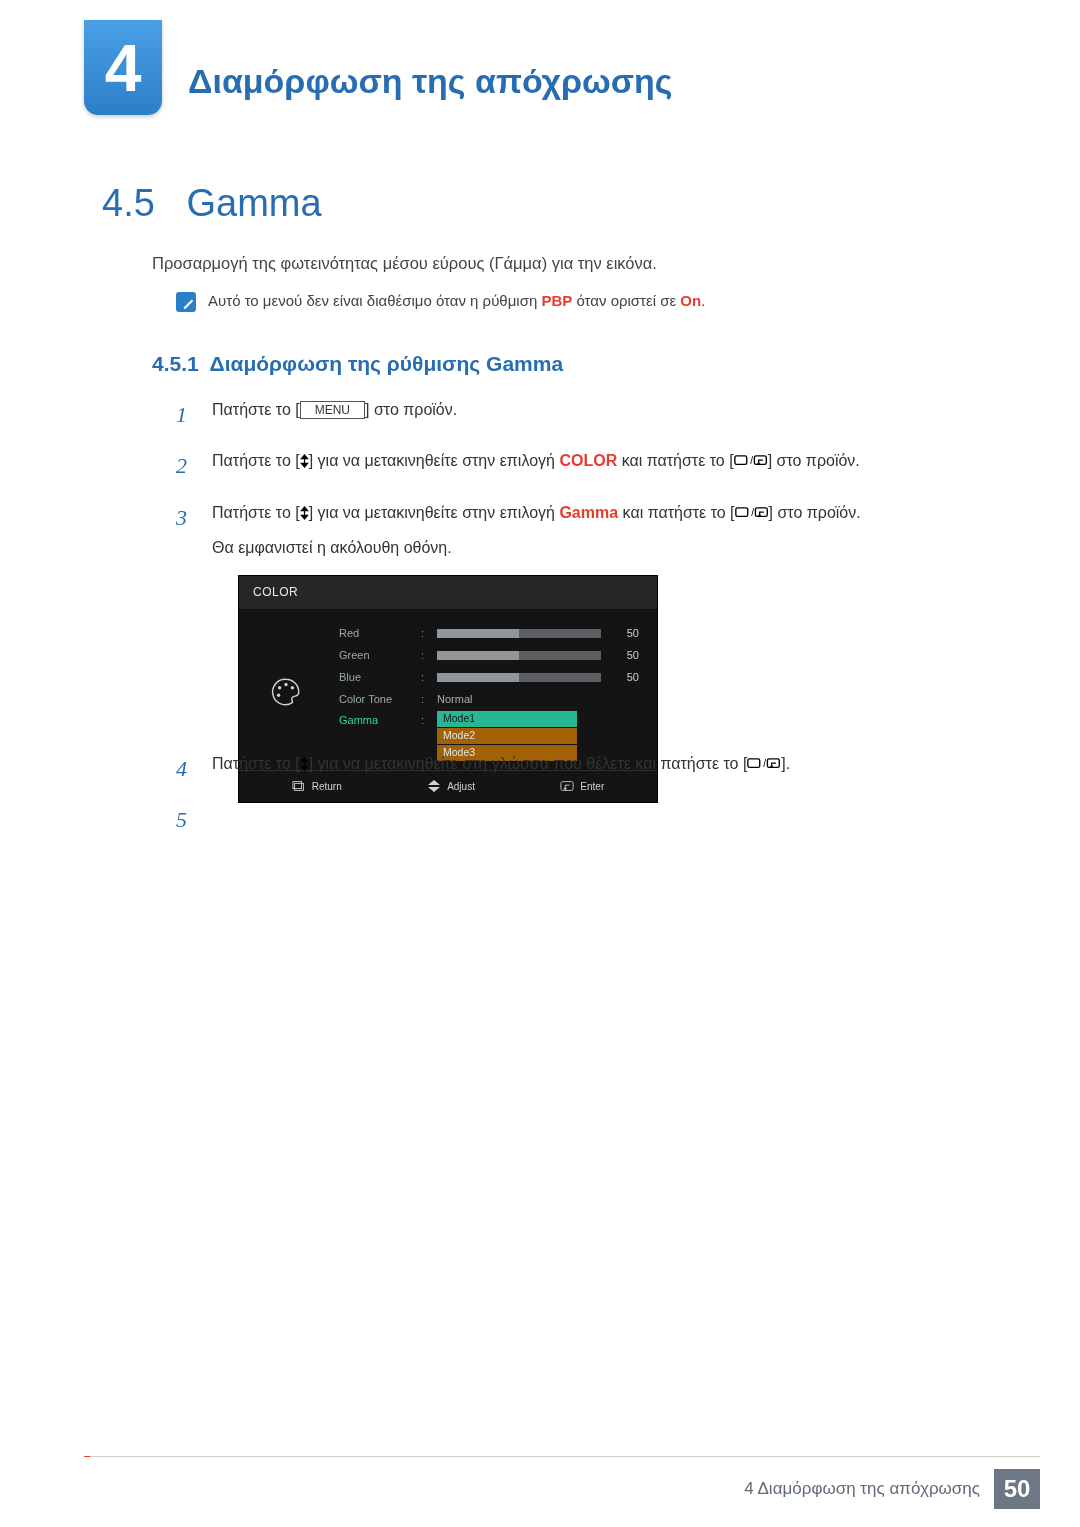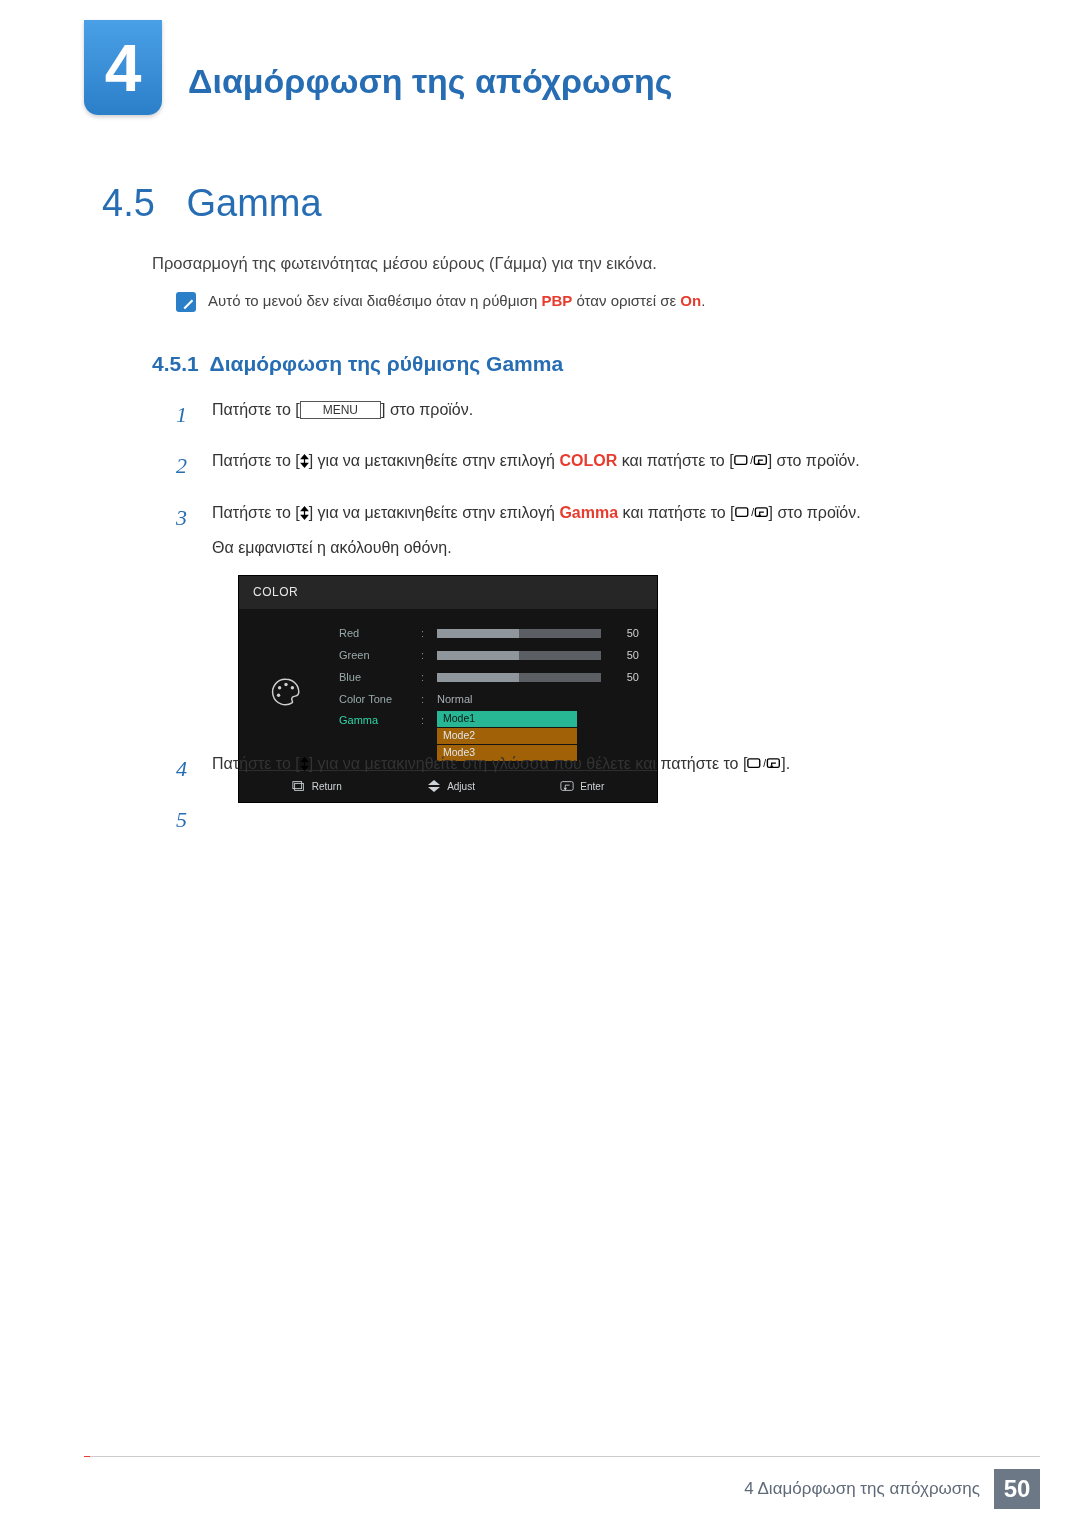--- a/index.html
+++ b/index.html
@@ -101,21 +101,21 @@
   .step-num {
     color: #276db3;
     font-style: italic;
     font-size: 22px;
     font-family: Georgia, 'Times New Roman', serif;
     min-width: 18px;
   }
   .btn-menu {
     display: inline-block;
     border: 1px solid #555;
-    padding: 0 22px;
+    padding: 0 14px;
     font-size: 12px;
     line-height: 16px;
     vertical-align: 1px;
   }
   .btn-updn, .btn-ent {
     display: inline-flex;
     align-items: center;
     vertical-align: -2px;
   }
   .btn-updn svg { width: 9px; height: 14px; }

